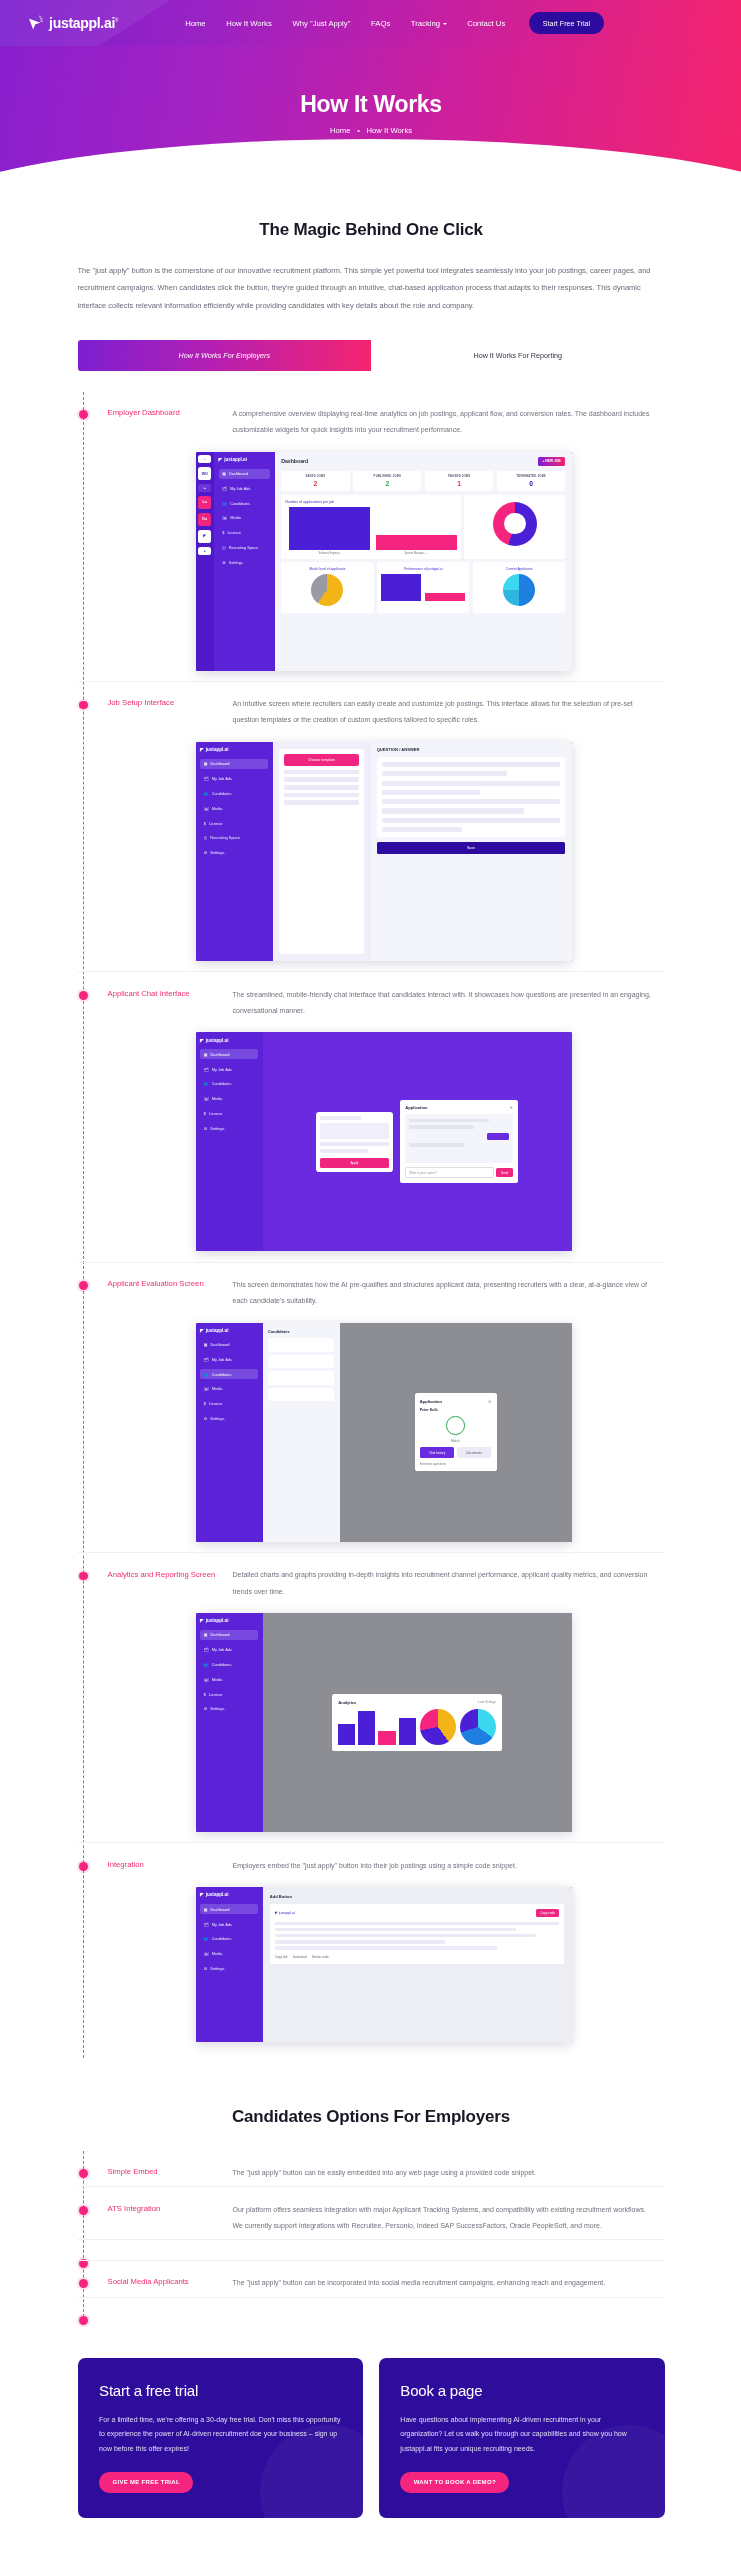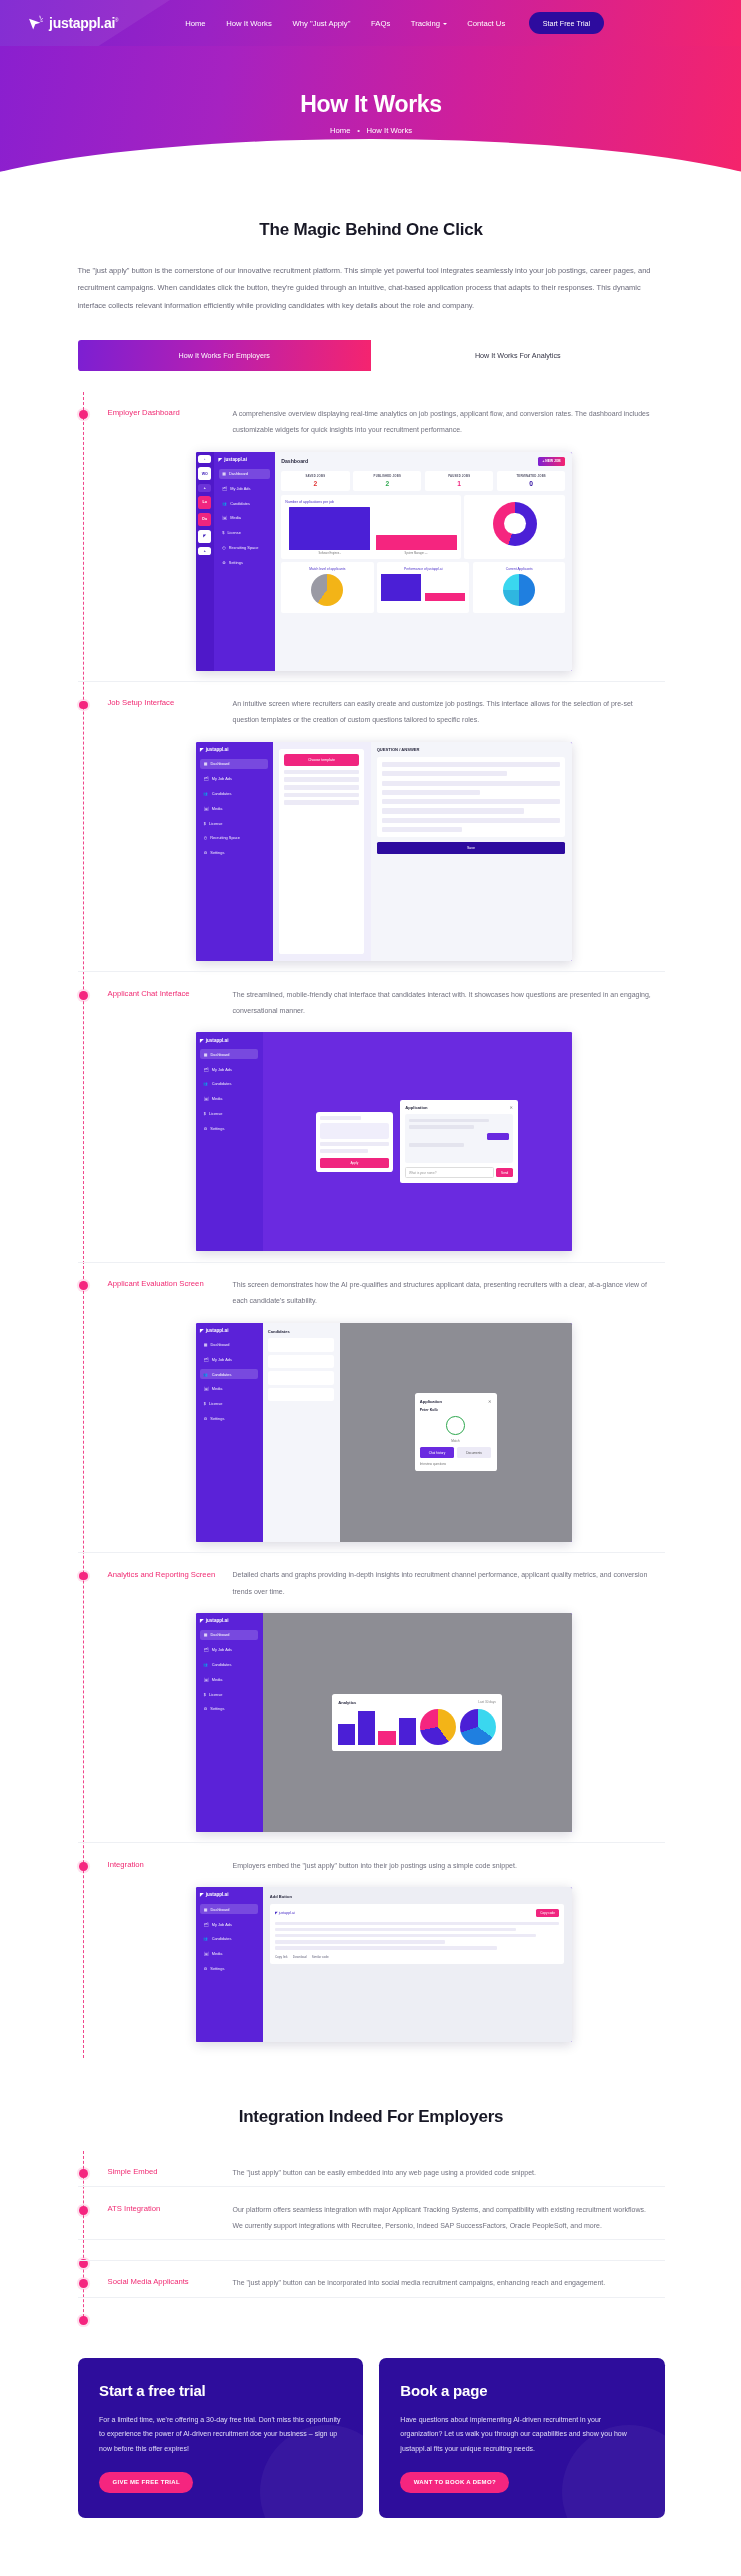--- a/index.html
+++ b/index.html
@@ -92,20 +92,21 @@
   .tabs { display: flex; margin-top: 26px; border-radius: 3.1px; overflow: hidden; }
   .tab {
     flex: 1; text-align: center; padding: 10.8px 5.2px; font-size: 7.2px; cursor: pointer;
     color: #333344; background: #ffffff; border: none;
     font-family: inherit;
   }
   .tab.active {
     background: linear-gradient(95deg, #7c1fd2 0%, #b41fb3 45%, #f5246f 100%);
     color: #ffffff; font-weight: 500;
     box-shadow: 0 3.1px 9.3px rgba(180,31,160,0.28);
+    font-style: italic;
   }
 
   
   .timeline { position: relative; margin-top: 20.6px; padding-bottom: 5.2px; }
   .timeline::before {
     content: ""; position: absolute; left: 5.7px; top: 0; bottom: 0;
     border-left: 0.5px dashed #f0458b;
   }
   .tl-item { position: relative; padding: 14.4px 0 5.2px 0; }
   .tl-item + .tl-item { border-top: 0.5px solid #eef0f4; }
@@ -193,21 +194,21 @@
   
   .cta-wrap { display: flex; gap: 15.5px; width: 587px; margin: 36px auto 0; }
   .cta-card {
     flex: 1; background: #2e0d9c; border-radius: 7.2px; padding: 24px 21.6px 25px;
     color: #fff; position: relative; overflow: hidden;
   }
   .cta-card::before {
     content:""; position:absolute; right:-31px; bottom:-41px; width:134px; height:134px;
     border-radius:50%; background: rgba(255,255,255,0.045);
   }
-  .cta-title { font-size: 15px; font-weight: 700; letter-spacing: -0.2px; }
+  .cta-title { font-size: 15px; font-weight: 400; letter-spacing: -0.2px; }
   .cta-text { margin-top: 13.4px; font-size: 7px; line-height: 2.1; color: #e0dcf7; }
   .cta-btn {
     margin-top: 15.5px; display: inline-block; border: none; cursor: pointer;
     font-family: inherit; font-size: 6px; font-weight: 700; letter-spacing: 0.3px;
     color: #fff; padding: 7.2px 13.4px; border-radius: 12.4px;
     background: #f5257f;
   }
   .cta-card.trial .cta-btn { background: #f5257f; }
 </style>
 </head>
@@ -264,21 +265,21 @@
     <span>How It Works</span>
   </div>
 </section>
 
 <section class="section-wrap magic">
   <h2 class="sec-title">The Magic Behind One Click</h2>
   <p class="magic-body">The "just apply" button is the cornerstone of our innovative recruitment platform. This simple yet powerful tool integrates seamlessly into your job postings, career pages, and recruitment campaigns. When candidates click the button, they're guided through an intuitive, chat-based application process that adapts to their responses. This dynamic interface collects relevant information efficiently while providing candidates with key details about the role and company.</p>
 
   <div class="tabs">
     <button class="tab active">How It Works For Employers</button>
-    <button class="tab">How It Works For Analytics</button>
+    <button class="tab">How It Works For Reporting</button>
   </div>
 
   <div class="timeline">
 
     <div class="tl-item">
       <span class="tl-dot"></span>
       <div class="tl-row">
         <div class="tl-label">Employer Dashboard</div>
         <div class="tl-desc">A comprehensive overview displaying real-time analytics on job postings, applicant flow, and conversion rates. The dashboard includes customizable widgets for quick insights into your recruitment performance.</div>
       </div>
@@ -721,21 +722,21 @@
             </div>
           </div>
         </div>
       </div>
     </div>
 
   </div>
 </section>
 
 <section class="section-wrap integration">
-  <h2 class="sec-title">Integration Indeed For Employers</h2>
+  <h2 class="sec-title">Candidates Options For Employers</h2>
 
   <div class="timeline" style="margin-top:24px;">
     <div class="tl-item">
       <span class="tl-dot"></span>
       <div class="tl-row">
         <div class="tl-label">Simple Embed</div>
         <div class="tl-desc">The "just apply" button can be easily embedded into any web page using a provided code snippet.</div>
       </div>
     </div>
     <div class="tl-item">

